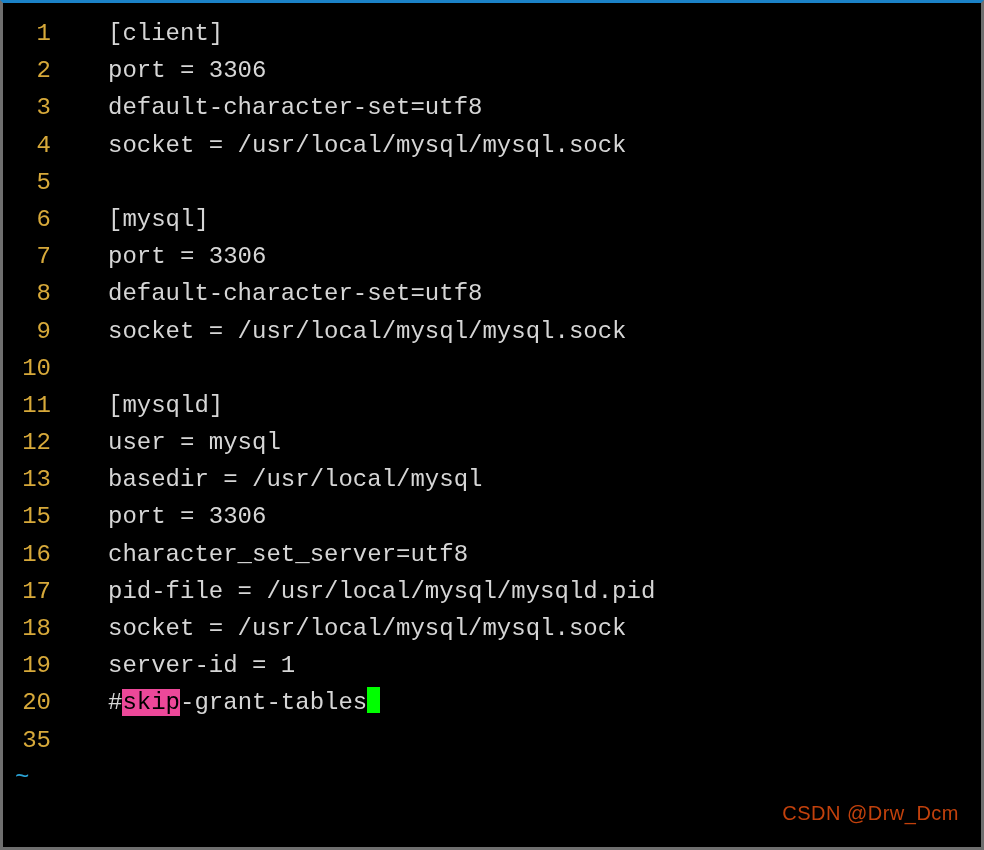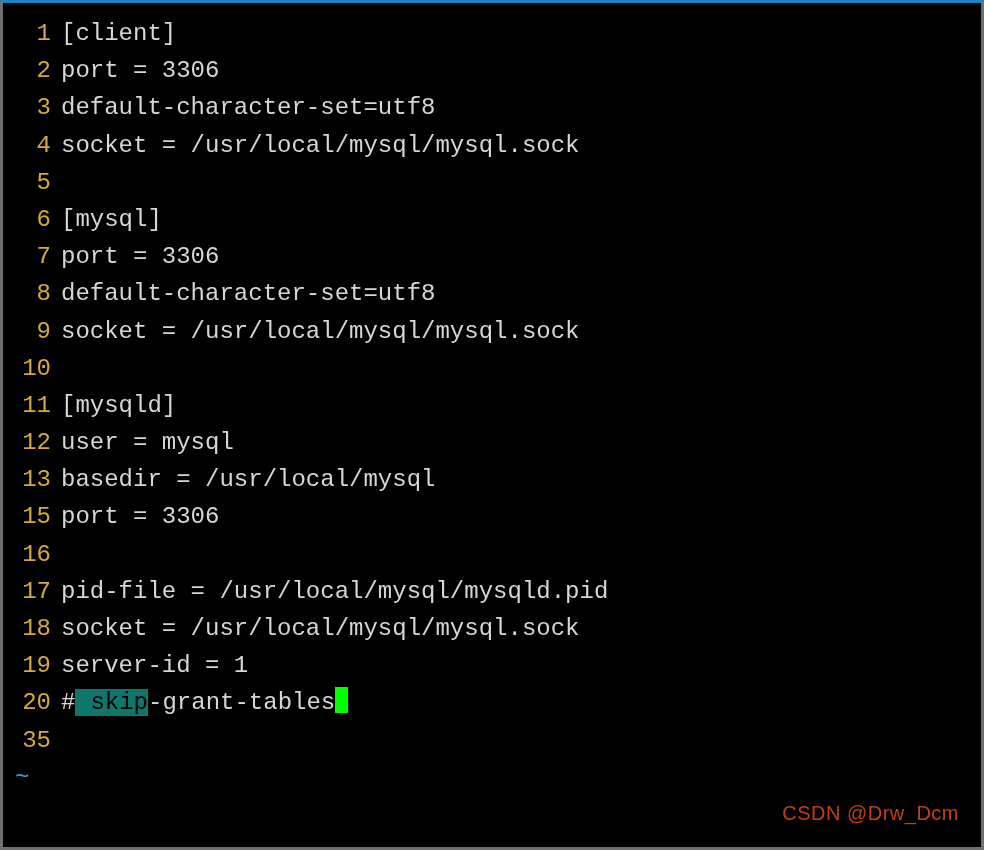--- a/index.html
+++ b/index.html
@@ -40,25 +40,25 @@
   .gutter {
     width: 48px;
     text-align: right;
     color: #d7a93a; 
     padding-right: 10px;
     flex-shrink: 0;
     user-select: none;
   }
   .code {
     color: #d6d6d6;
+    margin-left: 47px;
   }
   .hl {
-    background: #0f766e;
+    background: #ec4899;
     color: #000000;
-    padding-left: 15px;
   }
   .cursor {
     display: inline-block;
     width: 13px;
     height: 26px;
     background: #00ff00;
     vertical-align: -4px;
   }
   .tilde {
     color: #2aa3d6;
@@ -135,20 +135,21 @@
     <div class="line">
       <span class="gutter">13</span>
       <span class="code">basedir = /usr/local/mysql</span>
     </div>
     <div class="line">
       <span class="gutter">15</span>
       <span class="code">port = 3306</span>
     </div>
     <div class="line">
       <span class="gutter">16</span>
+      <span class="code">character_set_server=utf8</span>
     </div>
     <div class="line">
       <span class="gutter">17</span>
       <span class="code">pid-file = /usr/local/mysql/mysqld.pid</span>
     </div>
     <div class="line">
       <span class="gutter">18</span>
       <span class="code">socket = /usr/local/mysql/mysql.sock</span>
     </div>
     <div class="line">

